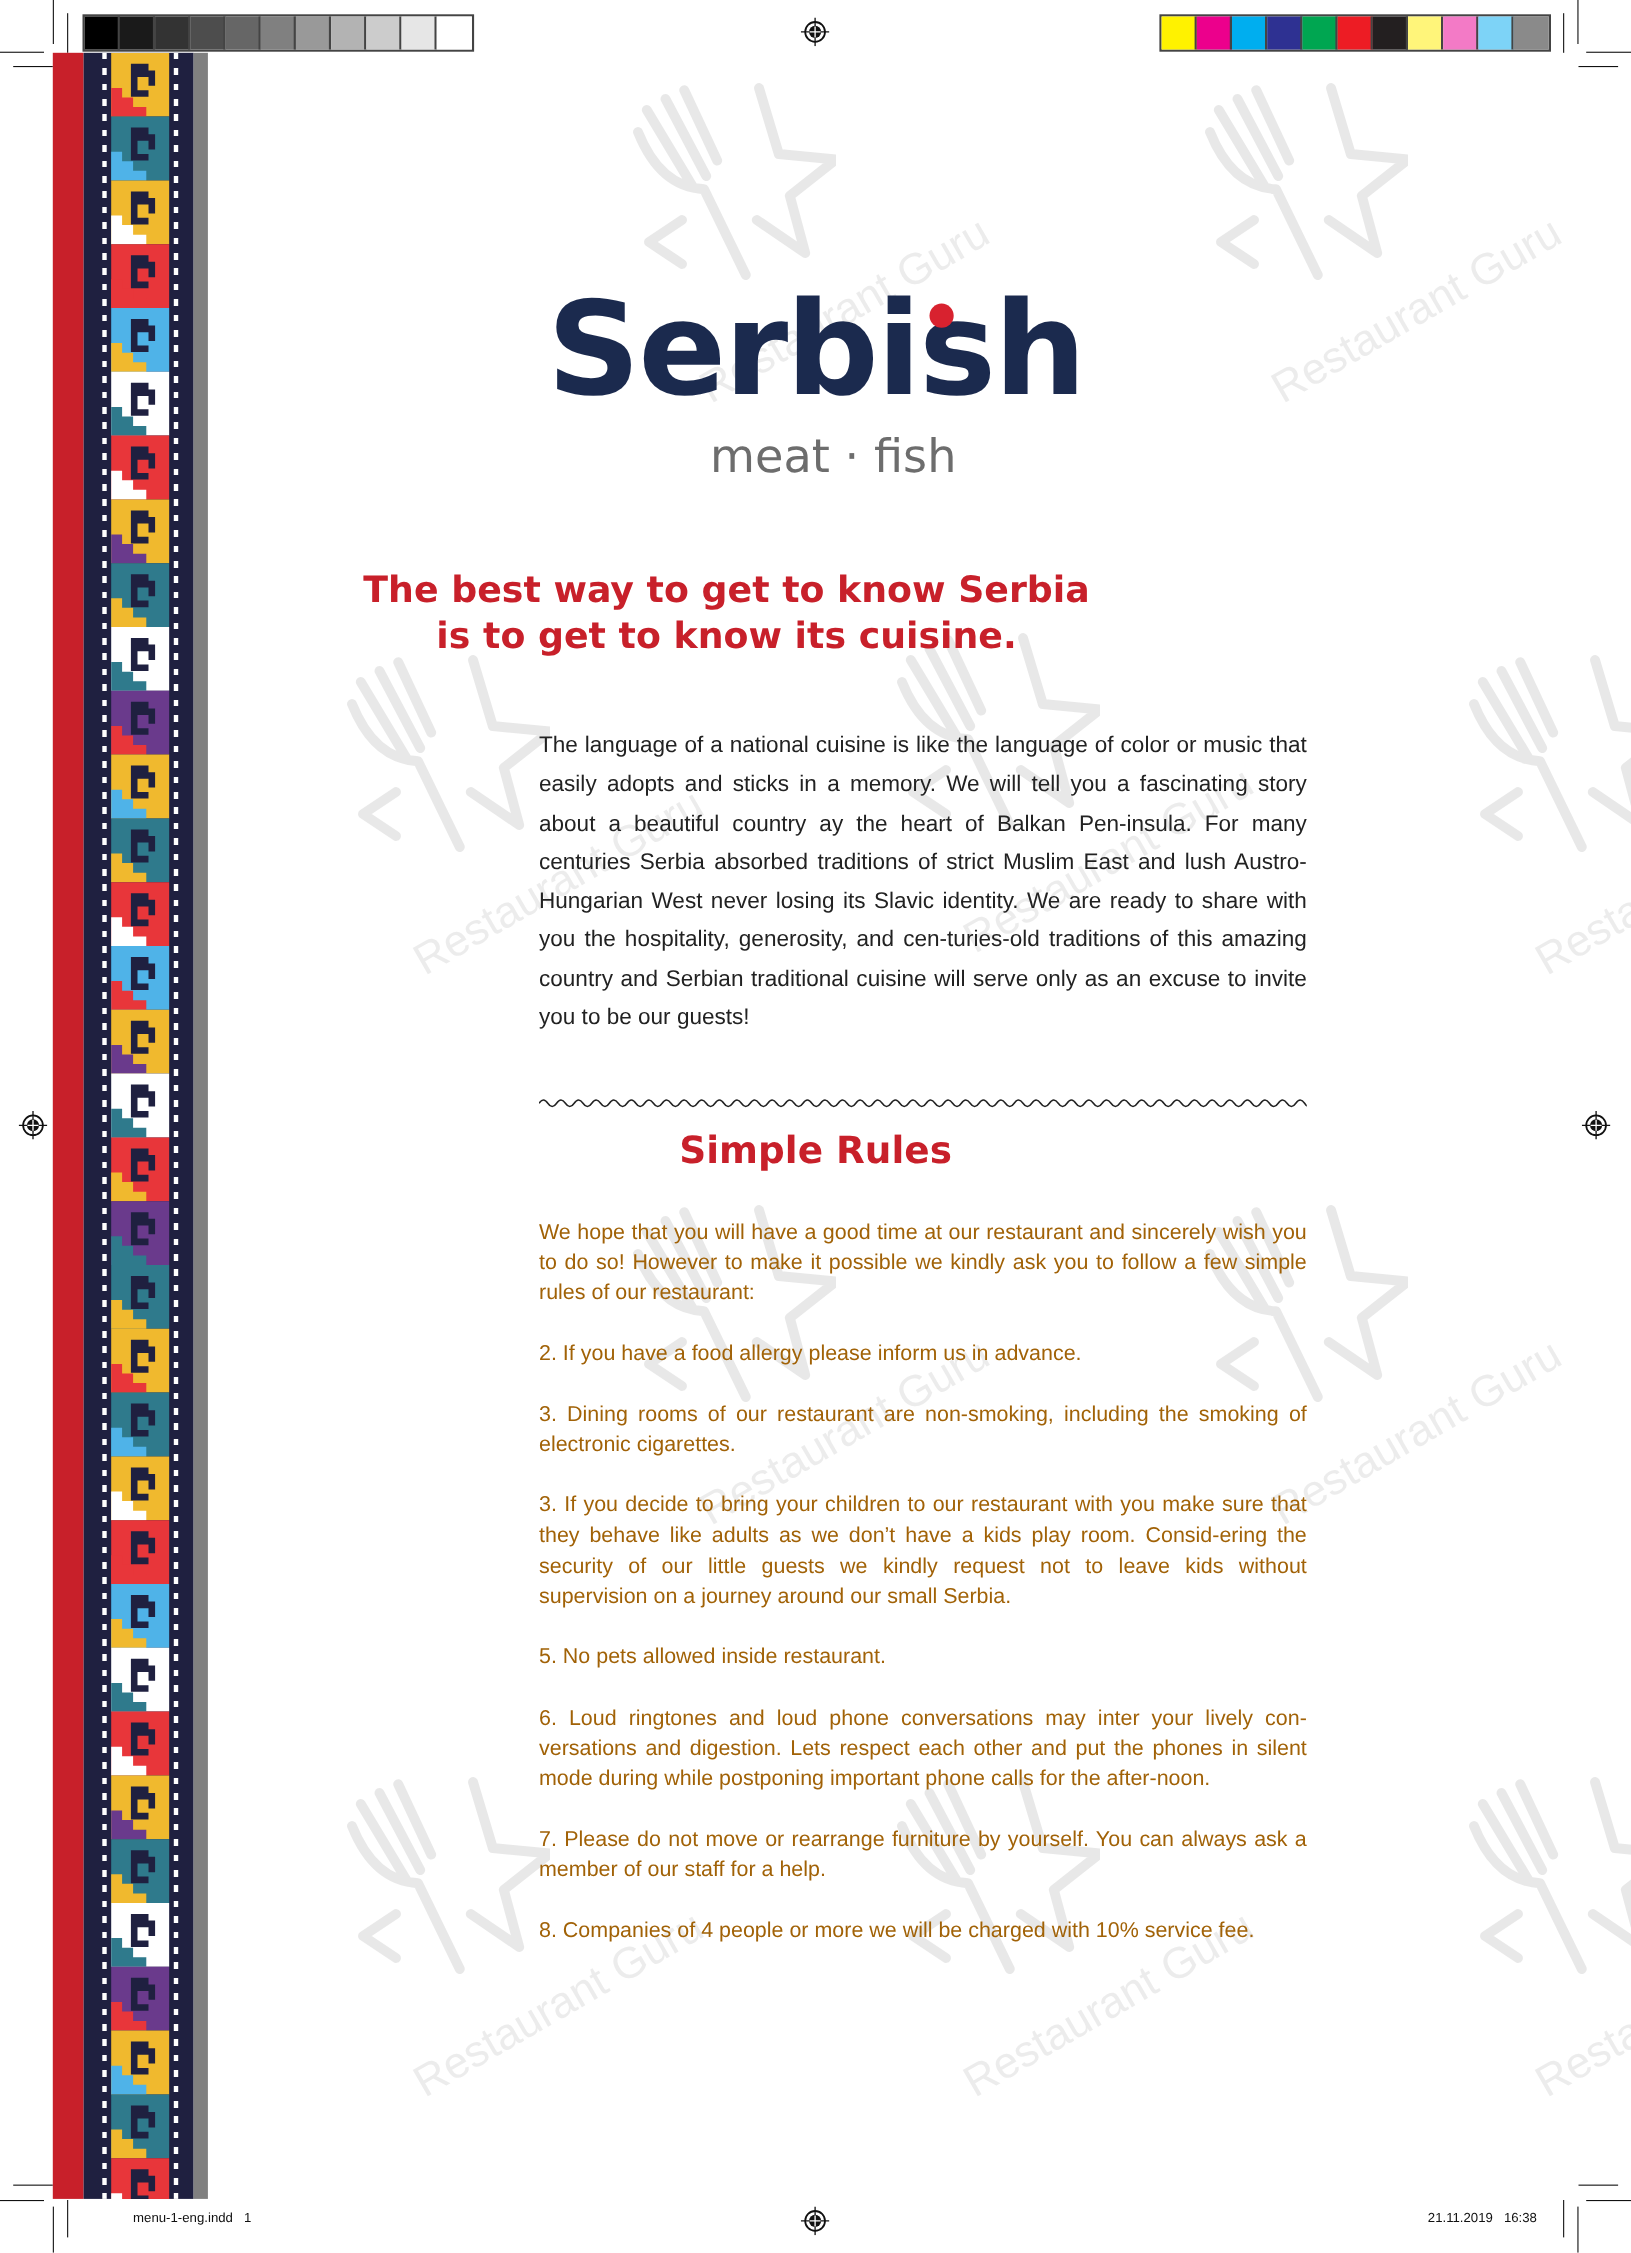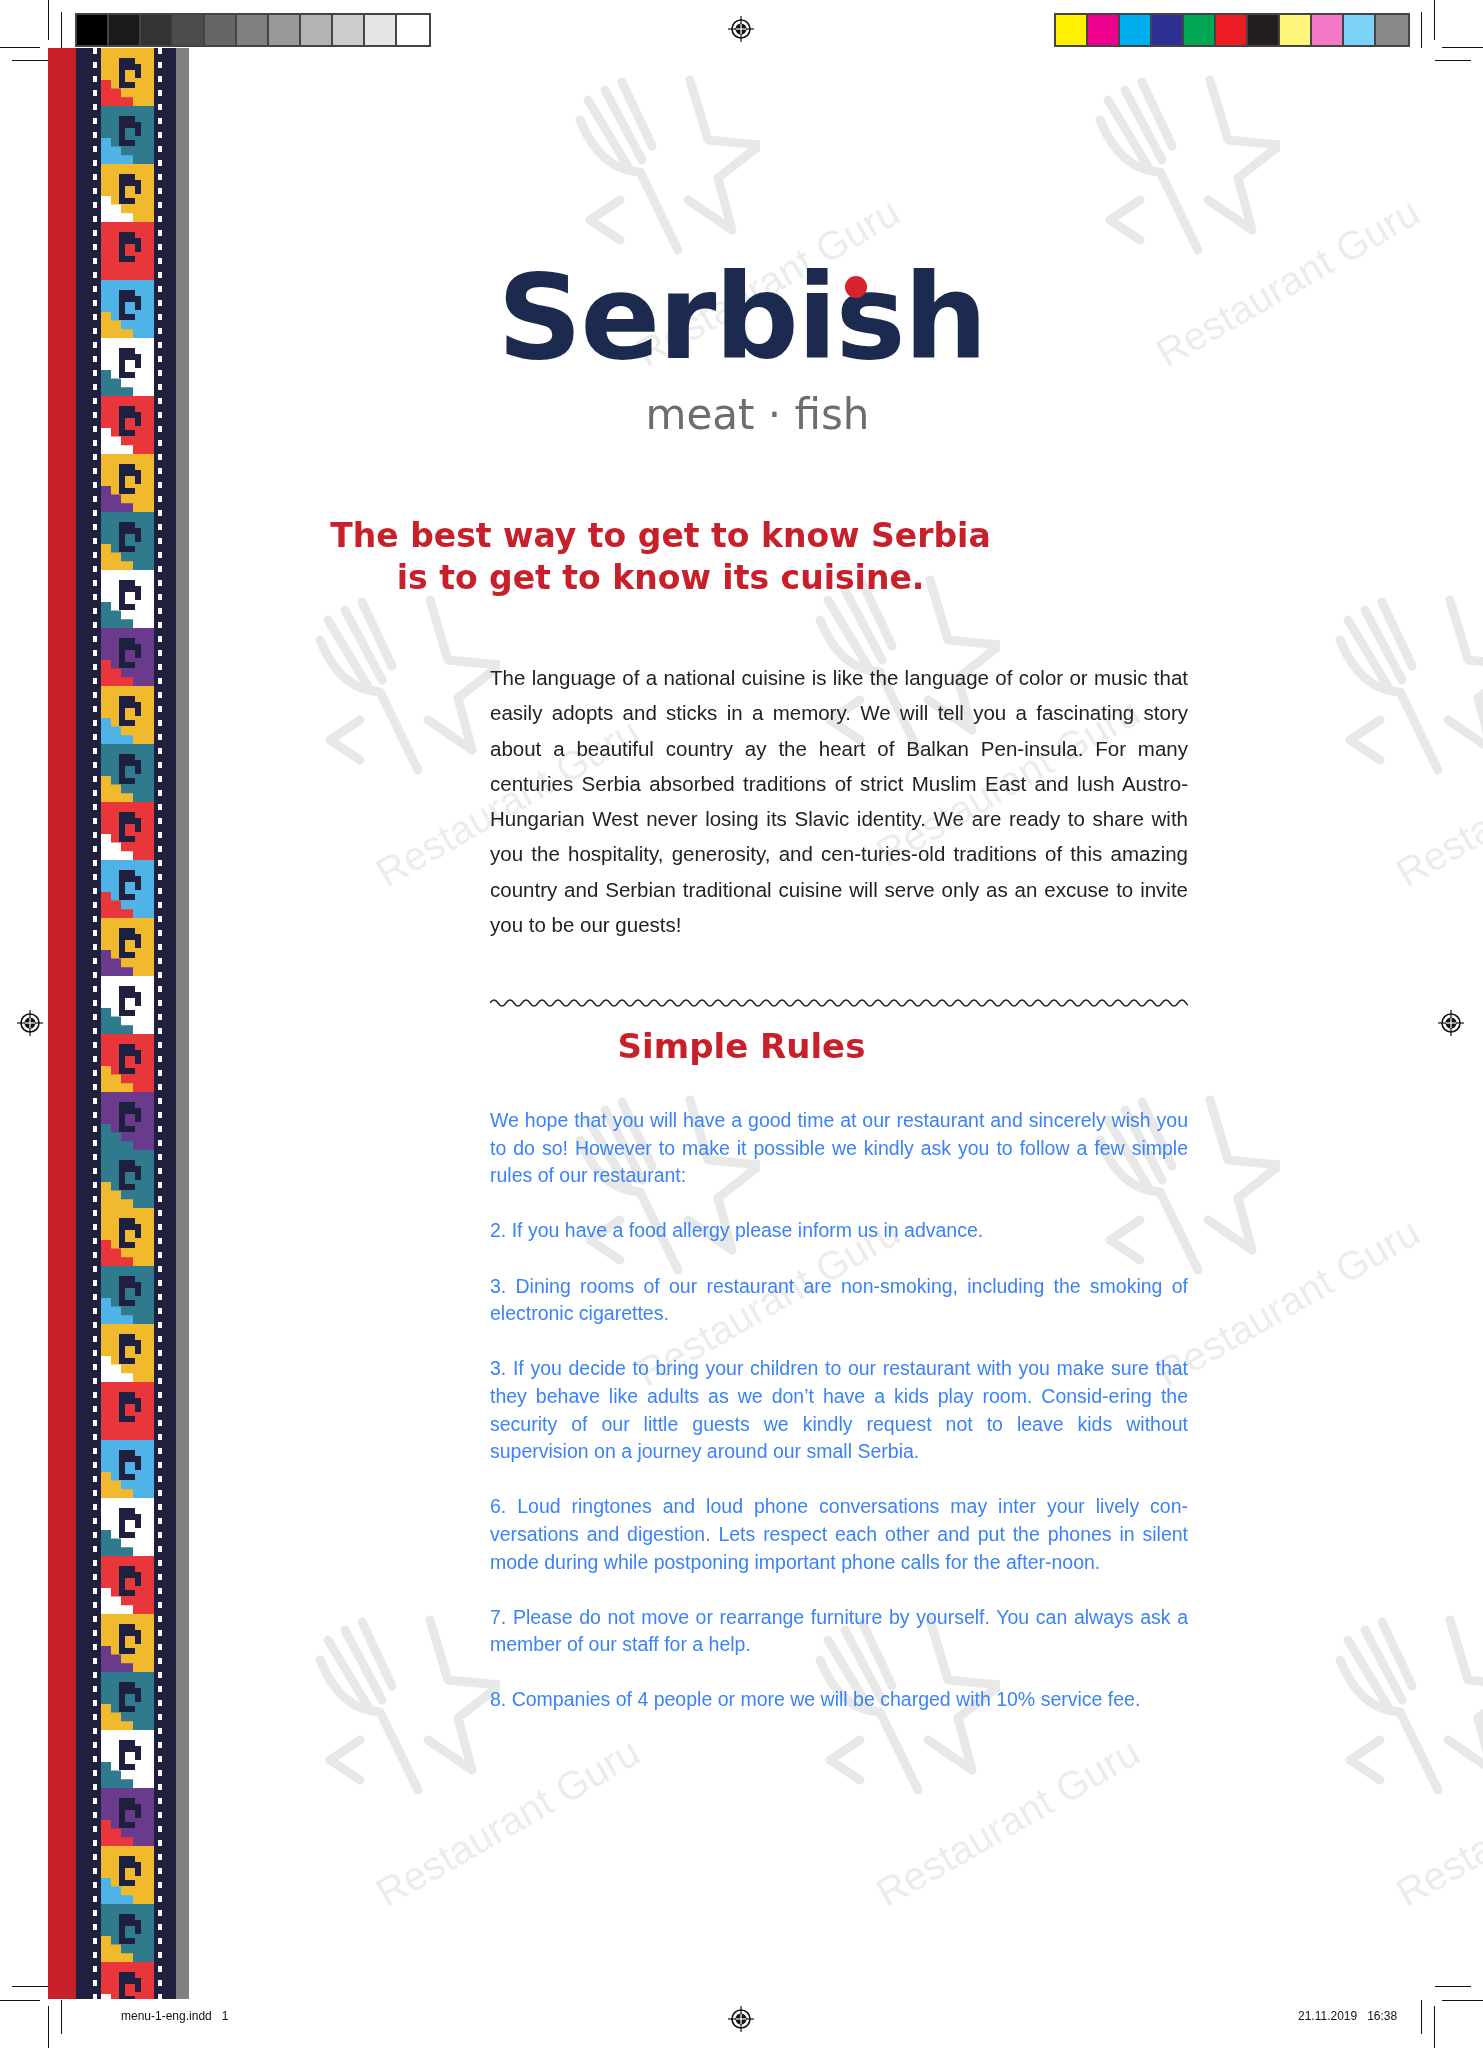--- a/index.html
+++ b/index.html
@@ -35,21 +35,21 @@
   .headline { position: absolute; left: 0; width: 1321px; top: 515px; text-align: center; color: #c8202a;
               font-family: "DejaVu Sans", sans-serif; font-weight: bold; font-size: 33px; line-height: 42px; }
 
   .intro { position: absolute; left: 490px; width: 698px; top: 660px; font-size: 20.5px; line-height: 35.3px; text-align: justify; color: #222; }
 
   .wavy { position: absolute; left: 490px; top: 996px; width: 698px; height: 14px; }
 
   .rules-title { position: absolute; left: 0; width: 1483px; top: 1026px; text-align: center; color: #c8202a;
                  font-family: "DejaVu Sans", sans-serif; font-weight: bold; font-size: 34px; }
 
-  .rules { position: absolute; left: 490px; width: 698px; top: 1107px; font-size: 19.5px; line-height: 27.6px; color: #3b82f6; }
+  .rules { position: absolute; left: 490px; width: 698px; top: 1107px; font-size: 19.5px; line-height: 27.6px; color: #a16207; }
   .rules p { text-align: justify; margin-bottom: 27.6px; }
   .rules p.nojust { text-align: left; }
 
   .footer-left { position: absolute; left: 83px; top: 2009px; font-size: 12px; color: #111; padding-left: 38px; }
   .footer-right { position: absolute; left: 1298px; top: 2009px; font-size: 12px; color: #111; }
 </style>
 </head>
 <body>
 
 <div class="crop" style="left:48px;top:0;width:1px;height:40px;"></div>
@@ -410,19 +410,20 @@
   <path id="wave-path" d="M0 7 Q4 1 8 7 Q12 13 16 7 Q20 1 24 7 Q28 13 32 7 Q36 1 40 7 Q44 13 48 7 Q52 1 56 7 Q60 13 64 7 Q68 1 72 7 Q76 13 80 7 Q84 1 88 7 Q92 13 96 7 Q100 1 104 7 Q108 13 112 7 Q116 1 120 7 Q124 13 128 7 Q132 1 136 7 Q140 13 144 7 Q148 1 152 7 Q156 13 160 7 Q164 1 168 7 Q172 13 176 7 Q180 1 184 7 Q188 13 192 7 Q196 1 200 7 Q204 13 208 7 Q212 1 216 7 Q220 13 224 7 Q228 1 232 7 Q236 13 240 7 Q244 1 248 7 Q252 13 256 7 Q260 1 264 7 Q268 13 272 7 Q276 1 280 7 Q284 13 288 7 Q292 1 296 7 Q300 13 304 7 Q308 1 312 7 Q316 13 320 7 Q324 1 328 7 Q332 13 336 7 Q340 1 344 7 Q348 13 352 7 Q356 1 360 7 Q364 13 368 7 Q372 1 376 7 Q380 13 384 7 Q388 1 392 7 Q396 13 400 7 Q404 1 408 7 Q412 13 416 7 Q420 1 424 7 Q428 13 432 7 Q436 1 440 7 Q444 13 448 7 Q452 1 456 7 Q460 13 464 7 Q468 1 472 7 Q476 13 480 7 Q484 1 488 7 Q492 13 496 7 Q500 1 504 7 Q508 13 512 7 Q516 1 520 7 Q524 13 528 7 Q532 1 536 7 Q540 13 544 7 Q548 1 552 7 Q556 13 560 7 Q564 1 568 7 Q572 13 576 7 Q580 1 584 7 Q588 13 592 7 Q596 1 600 7 Q604 13 608 7 Q612 1 616 7 Q620 13 624 7 Q628 1 632 7 Q636 13 640 7 Q644 1 648 7 Q652 13 656 7 Q660 1 664 7 Q668 13 672 7 Q676 1 680 7 Q684 13 688 7 Q692 1 696 7 Q700 13 704 7" fill="none" stroke="#222" stroke-width="1.4"></path>
 </svg>
 
 <div class="rules-title">Simple Rules</div>
 
 <div class="rules">
   <p>We hope that you will have a good time at our restaurant and sincerely wish you to do so! However to make it possible we kindly ask you to follow a few simple rules of our restaurant:</p>
   <p class="nojust">2. If you have a food allergy please inform us in advance.</p>
   <p>3. Dining rooms of our restaurant are non-smoking, including the smoking of electronic cigarettes.</p>
   <p>3. If you decide to bring your children to our restaurant with you make sure that they behave like adults as we don’t have a kids play room. Consid-ering the security of our little guests we kindly request not to leave kids without supervision on a journey around our small Serbia.</p>
+  <p class="nojust">5. No pets allowed inside restaurant.</p>
   <p>6. Loud ringtones and loud phone conversations may inter your lively con-versations and digestion. Lets respect each other and put the phones in silent mode during while postponing important phone calls for the after-noon.</p>
   <p>7. Please do not move or rearrange furniture by yourself. You can always ask a member of our staff for a help.</p>
   <p>8. Companies of 4 people or more we will be charged with 10% service fee.</p>
 </div>
 
 <div class="footer-left" style="white-space:pre;">menu-1-eng.indd   1</div>
 <div class="footer-right" style="white-space:pre;">21.11.2019   16:38</div>
 
 </body></html>

